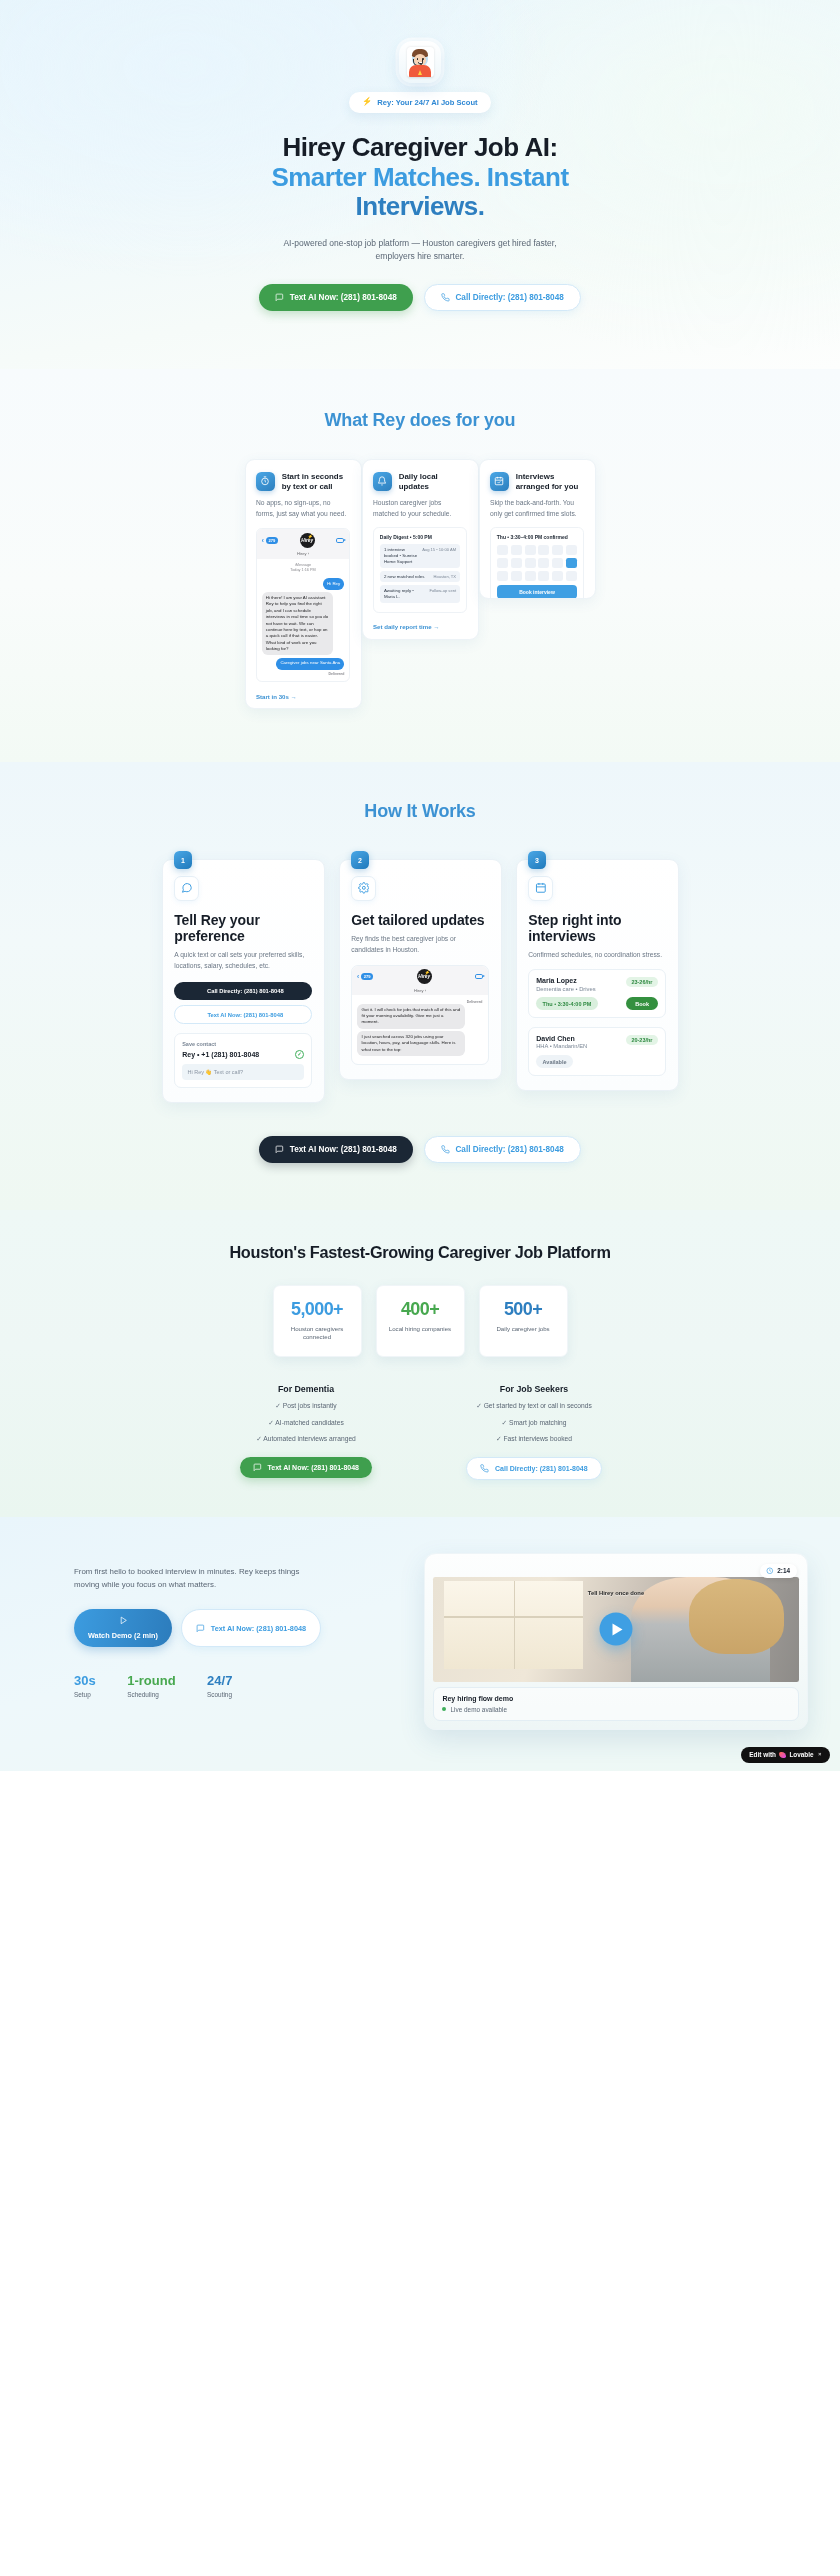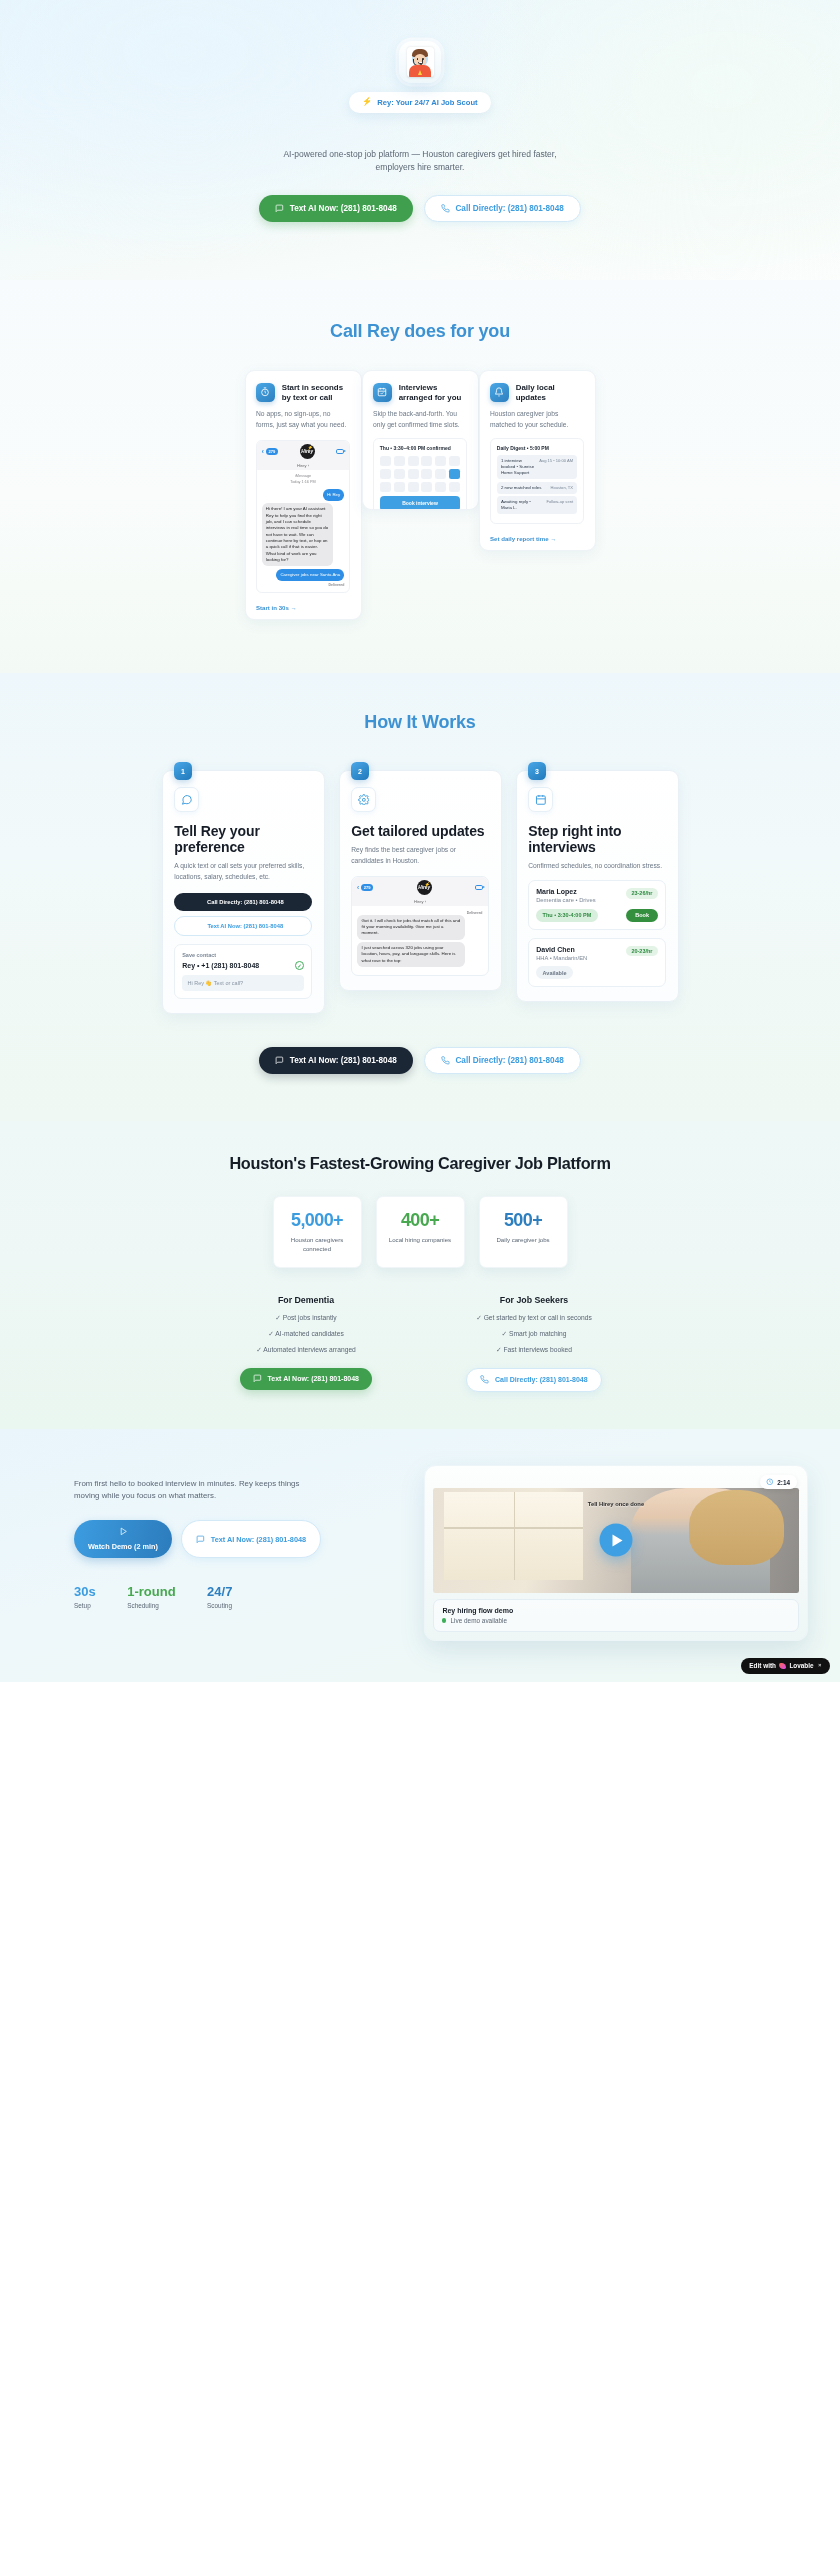--- a/index.html
+++ b/index.html
@@ -296,20 +296,25 @@
           <div class="av-mic"></div>
         <div class="av-mouth"></div>
           <div class="av-body"></div>
           <div class="av-bolt"></div>
       </div>
     </div>
     <div class="pill-badge">
       <span class="bolt-ico">⚡</span>
       <span>Rey: Your 24/7 AI Job Scout</span>
     </div>
+    <h1 class="hero-title">
+      <span class="l1">Hirey Caregiver Job AI:</span>
+      <span class="l2">Smarter Matches. Instant</span>
+      <span class="l3">Interviews.</span>
+    </h1>
     <p class="hero-sub">AI-powered one-stop job platform — Houston caregivers get hired faster, employers hire smarter.</p>
     <div class="cta-row">
       <button class="btn btn-green">
         <span class="ic">
           <svg viewBox="0 0 24 24" fill="none" stroke="currentColor" stroke-width="2">
               <path d="M21 15a2 2 0 0 1-2 2H7l-4 4V5a2 2 0 0 1 2-2h14a2 2 0 0 1 2 2z"></path>
             </svg>
         </span>
         <span>Text AI Now: (281) 801-8048</span>
       </button>
@@ -318,21 +323,21 @@
           <svg viewBox="0 0 24 24" fill="none" stroke="currentColor" stroke-width="2">
               <path d="M22 16.9v3a2 2 0 0 1-2.2 2 19.8 19.8 0 0 1-8.6-3.1 19.5 19.5 0 0 1-6-6A19.8 19.8 0 0 1 2.1 4.2 2 2 0 0 1 4.1 2h3a2 2 0 0 1 2 1.7c.1 1 .4 1.9.7 2.8a2 2 0 0 1-.5 2.1L8.1 9.9a16 16 0 0 0 6 6l1.3-1.3a2 2 0 0 1 2.1-.4c.9.3 1.8.6 2.8.7a2 2 0 0 1 1.7 2z"></path>
             </svg>
         </span>
         <span>Call Directly: (281) 801-8048</span>
       </button>
     </div>
   </section>
 
   <section class="sec-rey">
-    <h2 class="sec-title">Call Rey does for you</h2>
+    <h2 class="sec-title">What Rey does for you</h2>
     <div class="cards3">
 
       <div class="fcard tall" style="padding-bottom:26px;">
         <div class="fhead">
           <div class="ficon">
             <svg width="10" height="10" viewBox="0 0 24 24" fill="none" stroke="currentColor" stroke-width="2">
                 <circle cx="12" cy="13" r="8"></circle>
                 <path d="M12 9v4l2.5 2M9 2h6"></path>
               </svg>
           </div>
@@ -357,57 +362,20 @@
               <div>iMessage</div>
               <div>Today 1:16 PM</div>
             </div>
             <div class="bub me">Hi Rey</div>
             <div class="bub them">Hi there! I am your AI assistant Rey to help you find the right job, and I can schedule interviews in real time so you do not have to wait. We can continue here by text, or hop on a quick call if that is easier. What kind of work are you looking for?</div>
             <div class="bub me">Caregiver jobs near Santa Ana</div>
             <div class="delivered">Delivered</div>
           </div>
         </div>
         <a class="flink">Start in 30s  →</a>
-      </div>
-
-      <div class="fcard" style="overflow:hidden; max-height:140px;">
-        <div class="fhead">
-          <div class="ficon">
-            <svg width="10" height="10" viewBox="0 0 24 24" fill="none" stroke="currentColor" stroke-width="2">
-                <rect x="3" y="4" width="18" height="17" rx="2"></rect>
-                <path d="M16 2v4M8 2v4M3 10h18M9 15l2 2 4-4"></path>
-              </svg>
-          </div>
-          <div class="ftitle">Interviews arranged for you</div>
-        </div>
-        <div class="fdesc">Skip the back-and-forth. You only get confirmed time slots.</div>
-        <div class="calmock">
-          <div class="calmock-title">Thu • 3:30–4:00 PM confirmed</div>
-          <div class="calgrid" id="cal-grid">
-              <div class="cal-cell"></div>
-              <div class="cal-cell"></div>
-              <div class="cal-cell"></div>
-              <div class="cal-cell"></div>
-              <div class="cal-cell"></div>
-              <div class="cal-cell"></div>
-              <div class="cal-cell"></div>
-              <div class="cal-cell"></div>
-              <div class="cal-cell"></div>
-              <div class="cal-cell"></div>
-              <div class="cal-cell"></div>
-              <div class="cal-cell sel"></div>
-              <div class="cal-cell"></div>
-              <div class="cal-cell"></div>
-              <div class="cal-cell"></div>
-              <div class="cal-cell"></div>
-              <div class="cal-cell"></div>
-              <div class="cal-cell"></div>
-            </div>
-          <div class="book-btn">Book interview</div>
-        </div>
       </div>
 
       <div class="fcard tall" style="padding-bottom:26px;">
         <div class="fhead">
           <div class="ficon">
             <svg width="10" height="10" viewBox="0 0 24 24" fill="none" stroke="currentColor" stroke-width="2">
                 <path d="M18 8a6 6 0 0 0-12 0c0 7-3 9-3 9h18s-3-2-3-9"></path>
                 <path d="M13.7 21a2 2 0 0 1-3.4 0"></path>
               </svg>
           </div>
@@ -425,20 +393,57 @@
                 <div class="l">2 new matched roles</div>
                 <div class="r">Houston, TX</div>
               </div>
               <div class="drow">
                 <div class="l">Awaiting reply • Maria L.</div>
                 <div class="r">Follow-up sent</div>
               </div>
             </div>
         </div>
         <a class="flink">Set daily report time  →</a>
+      </div>
+
+      <div class="fcard" style="overflow:hidden; max-height:140px;">
+        <div class="fhead">
+          <div class="ficon">
+            <svg width="10" height="10" viewBox="0 0 24 24" fill="none" stroke="currentColor" stroke-width="2">
+                <rect x="3" y="4" width="18" height="17" rx="2"></rect>
+                <path d="M16 2v4M8 2v4M3 10h18M9 15l2 2 4-4"></path>
+              </svg>
+          </div>
+          <div class="ftitle">Interviews arranged for you</div>
+        </div>
+        <div class="fdesc">Skip the back-and-forth. You only get confirmed time slots.</div>
+        <div class="calmock">
+          <div class="calmock-title">Thu • 3:30–4:00 PM confirmed</div>
+          <div class="calgrid" id="cal-grid">
+              <div class="cal-cell"></div>
+              <div class="cal-cell"></div>
+              <div class="cal-cell"></div>
+              <div class="cal-cell"></div>
+              <div class="cal-cell"></div>
+              <div class="cal-cell"></div>
+              <div class="cal-cell"></div>
+              <div class="cal-cell"></div>
+              <div class="cal-cell"></div>
+              <div class="cal-cell"></div>
+              <div class="cal-cell"></div>
+              <div class="cal-cell sel"></div>
+              <div class="cal-cell"></div>
+              <div class="cal-cell"></div>
+              <div class="cal-cell"></div>
+              <div class="cal-cell"></div>
+              <div class="cal-cell"></div>
+              <div class="cal-cell"></div>
+            </div>
+          <div class="book-btn">Book interview</div>
+        </div>
       </div>
     </div>
   </section>
 
   <section class="sec-how">
     <h2 class="sec-title sec-title-dark">How It Works</h2>
     <div class="steps3">
 
       <div class="scard">
         <div class="snum">1</div>

